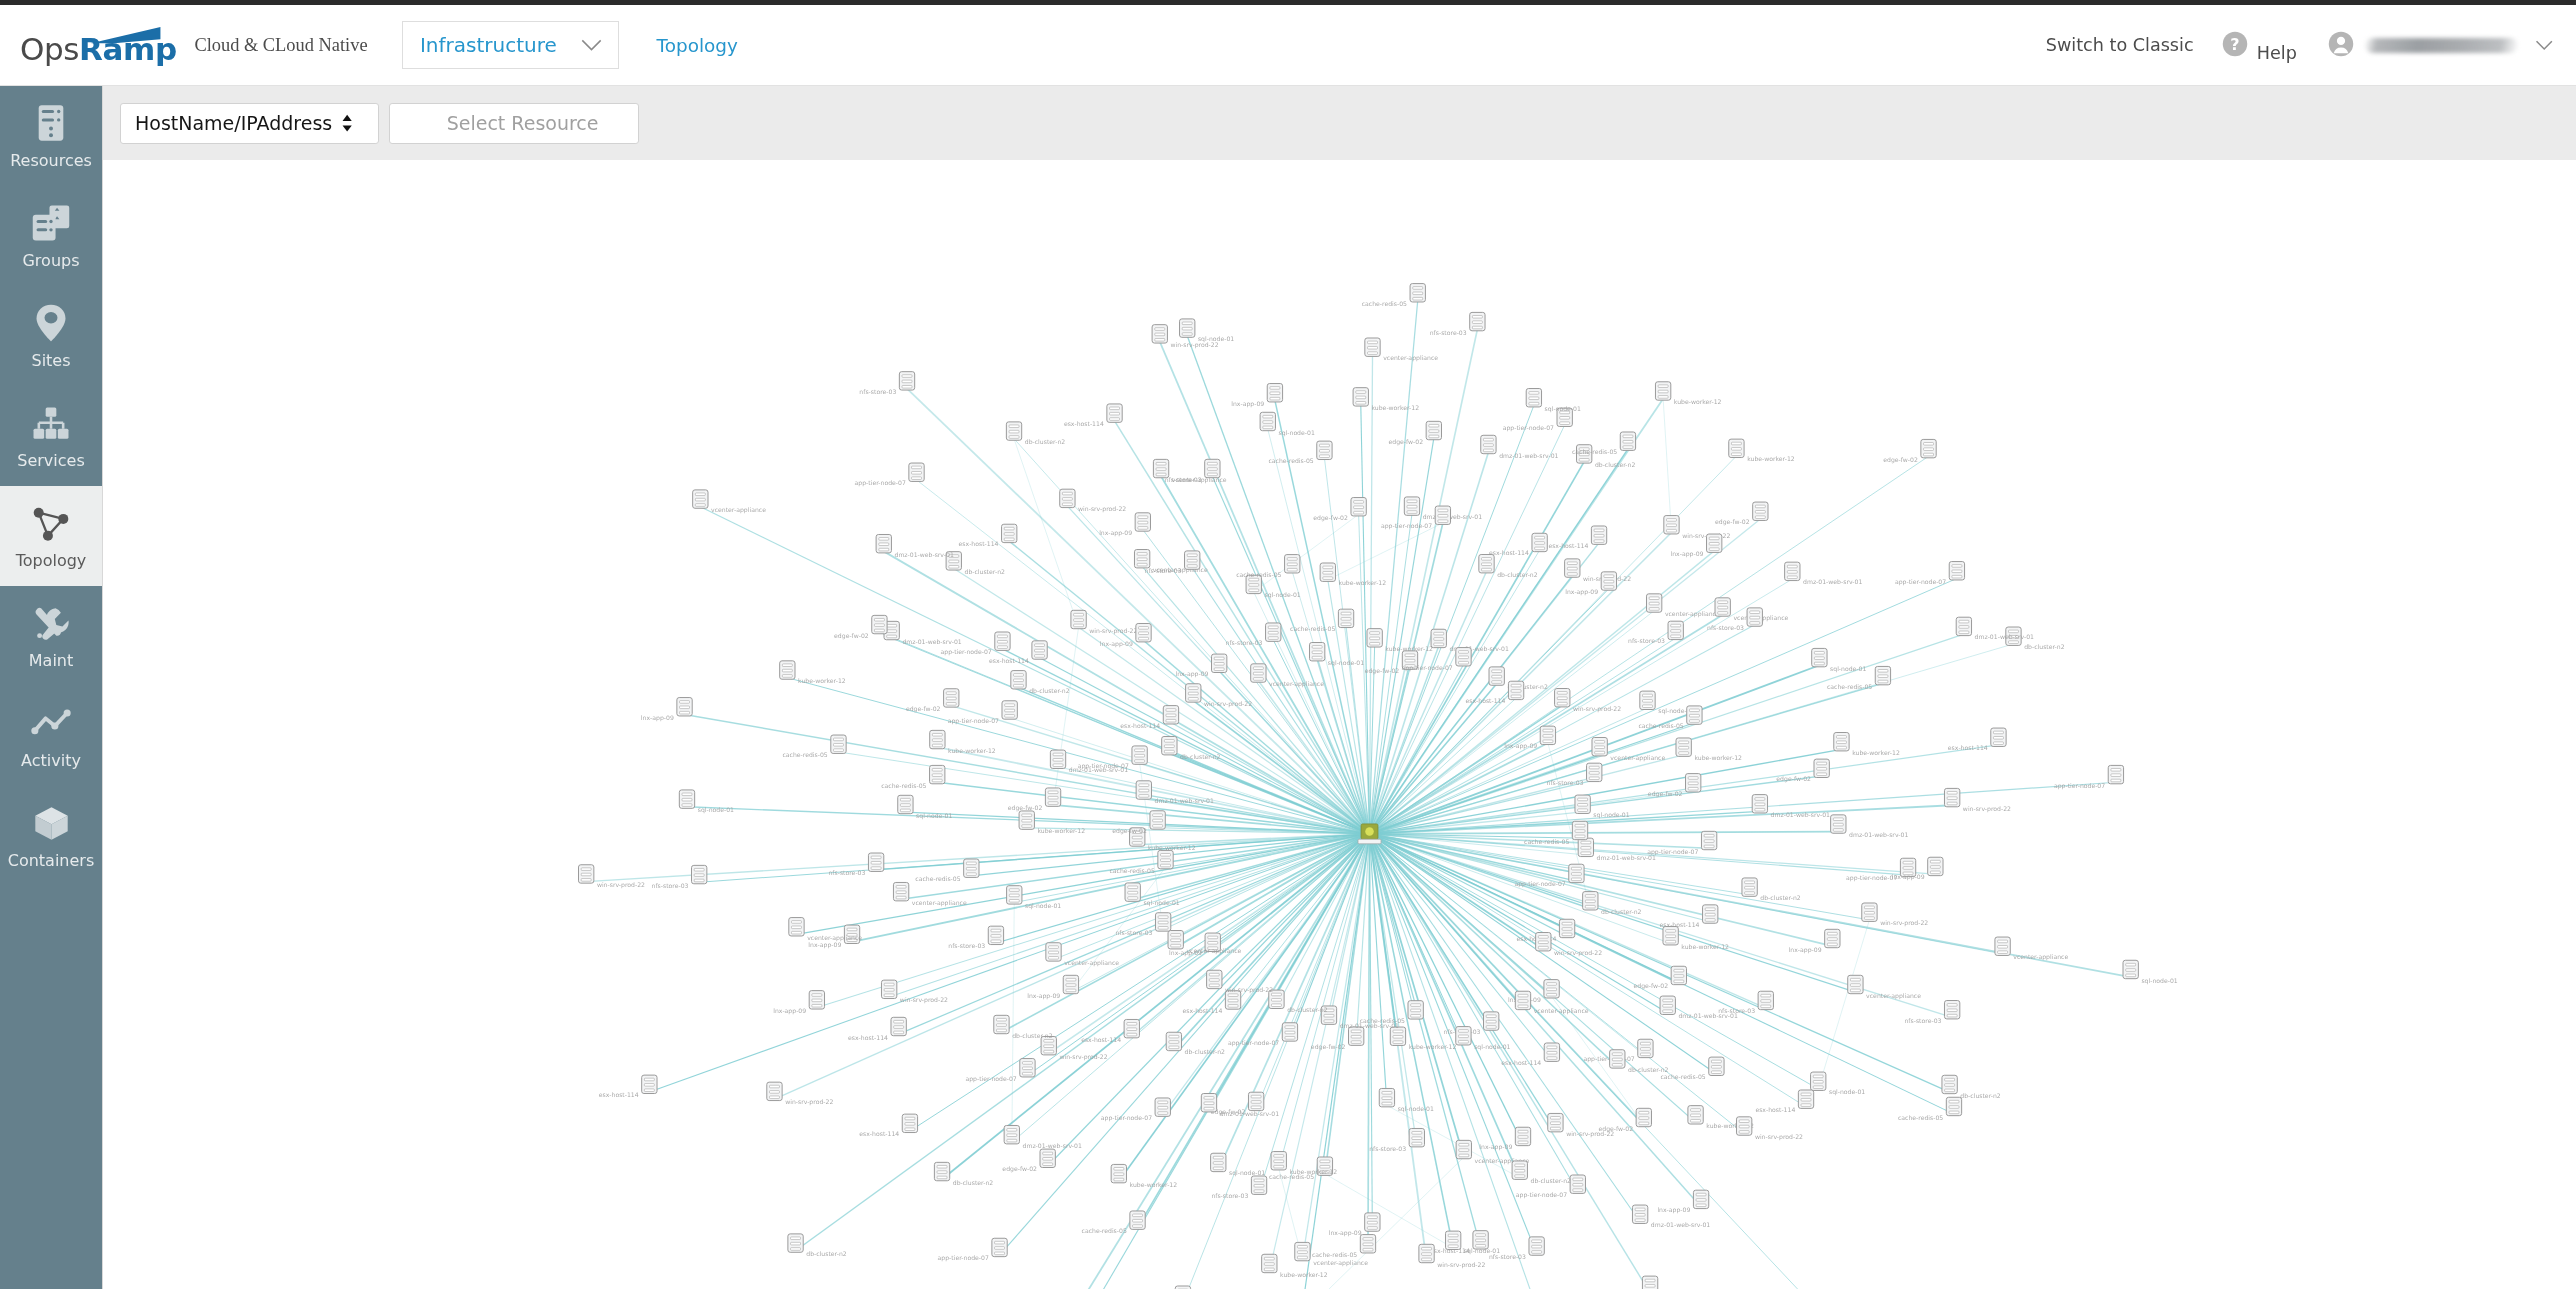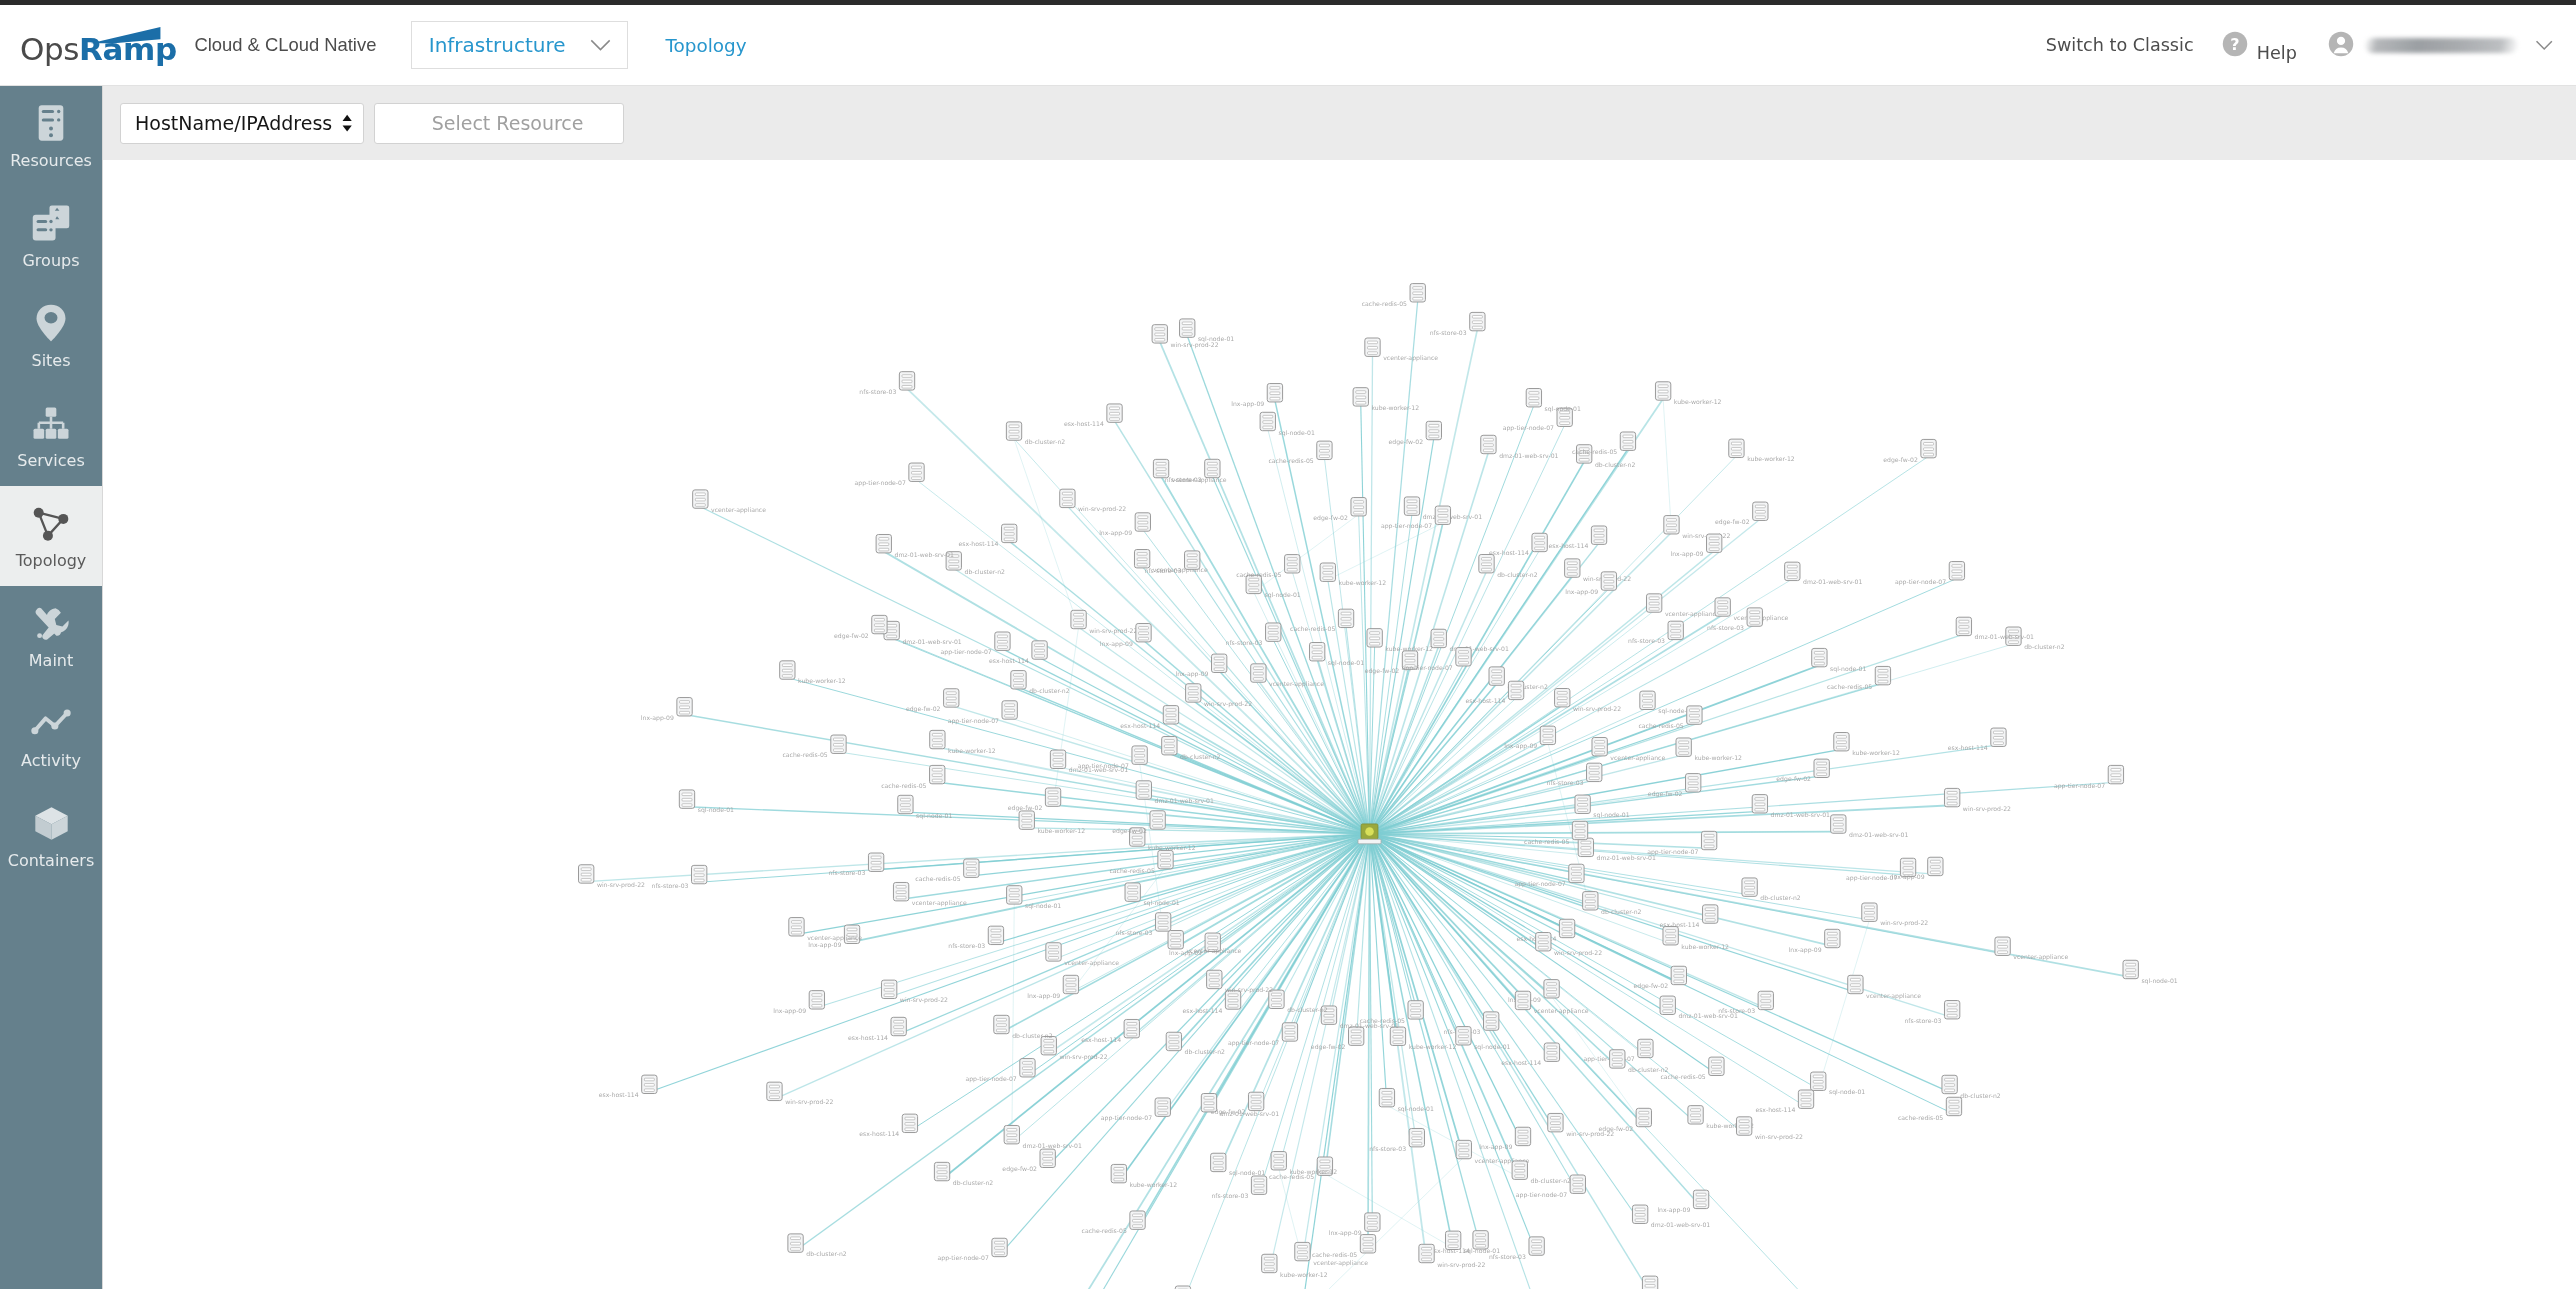--- a/index.html
+++ b/index.html
@@ -39,21 +39,21 @@
   .logo-ramp { color: #1b6ea8; font-weight: 700; }
   .logo-swoosh {
     position: absolute; left: 71px; top: 1.5px;
     width: 71px; height: 17px; overflow: hidden;
   }
   .logo-swoosh svg { display: block; }
 
   .brand-name {
     margin-left: 18.4px;
     font-size: 18.4px; color: #4c4c4c;
-    font-family: Liberation Sans, sans-serif;
+    font-family: Liberation Serif, serif;
     white-space: nowrap;
   }
 
   .ctx-select {
     margin-left: 18.4px;
     height: 48px; min-width: 166px;
     border: 0.8px solid #dedede;
     background: #fff;
     display: flex; align-items: center; justify-content: space-between;
     padding: 0 15.3px 0 17px;
@@ -137,21 +137,21 @@
     position: absolute; top: 0; left: 0;
     width: 2474px; height: 74px;
     background: #ebebeb;
     display: flex; align-items: center;
     padding-left: 17px;
   }
   .tb-select {
     height: 41px; background: #fff;
     border: 0.8px solid #d2d2d2; border-radius: 3.1px;
     display: flex; align-items: center;
-    padding: 0 9px 0 14px; cursor: pointer;
+    padding: 0 24px 0 14px; cursor: pointer;
   }
   .tb-select-label {
     font-size: 19px; color: #161616;
     font-family: "DejaVu Sans", sans-serif; white-space: nowrap;
   }
   .tb-spinner {
     margin-left: 9.2px; display: flex; flex-direction: column;
     align-items: center; justify-content: center; gap: 2.3px;
   }
   .tb-input {

